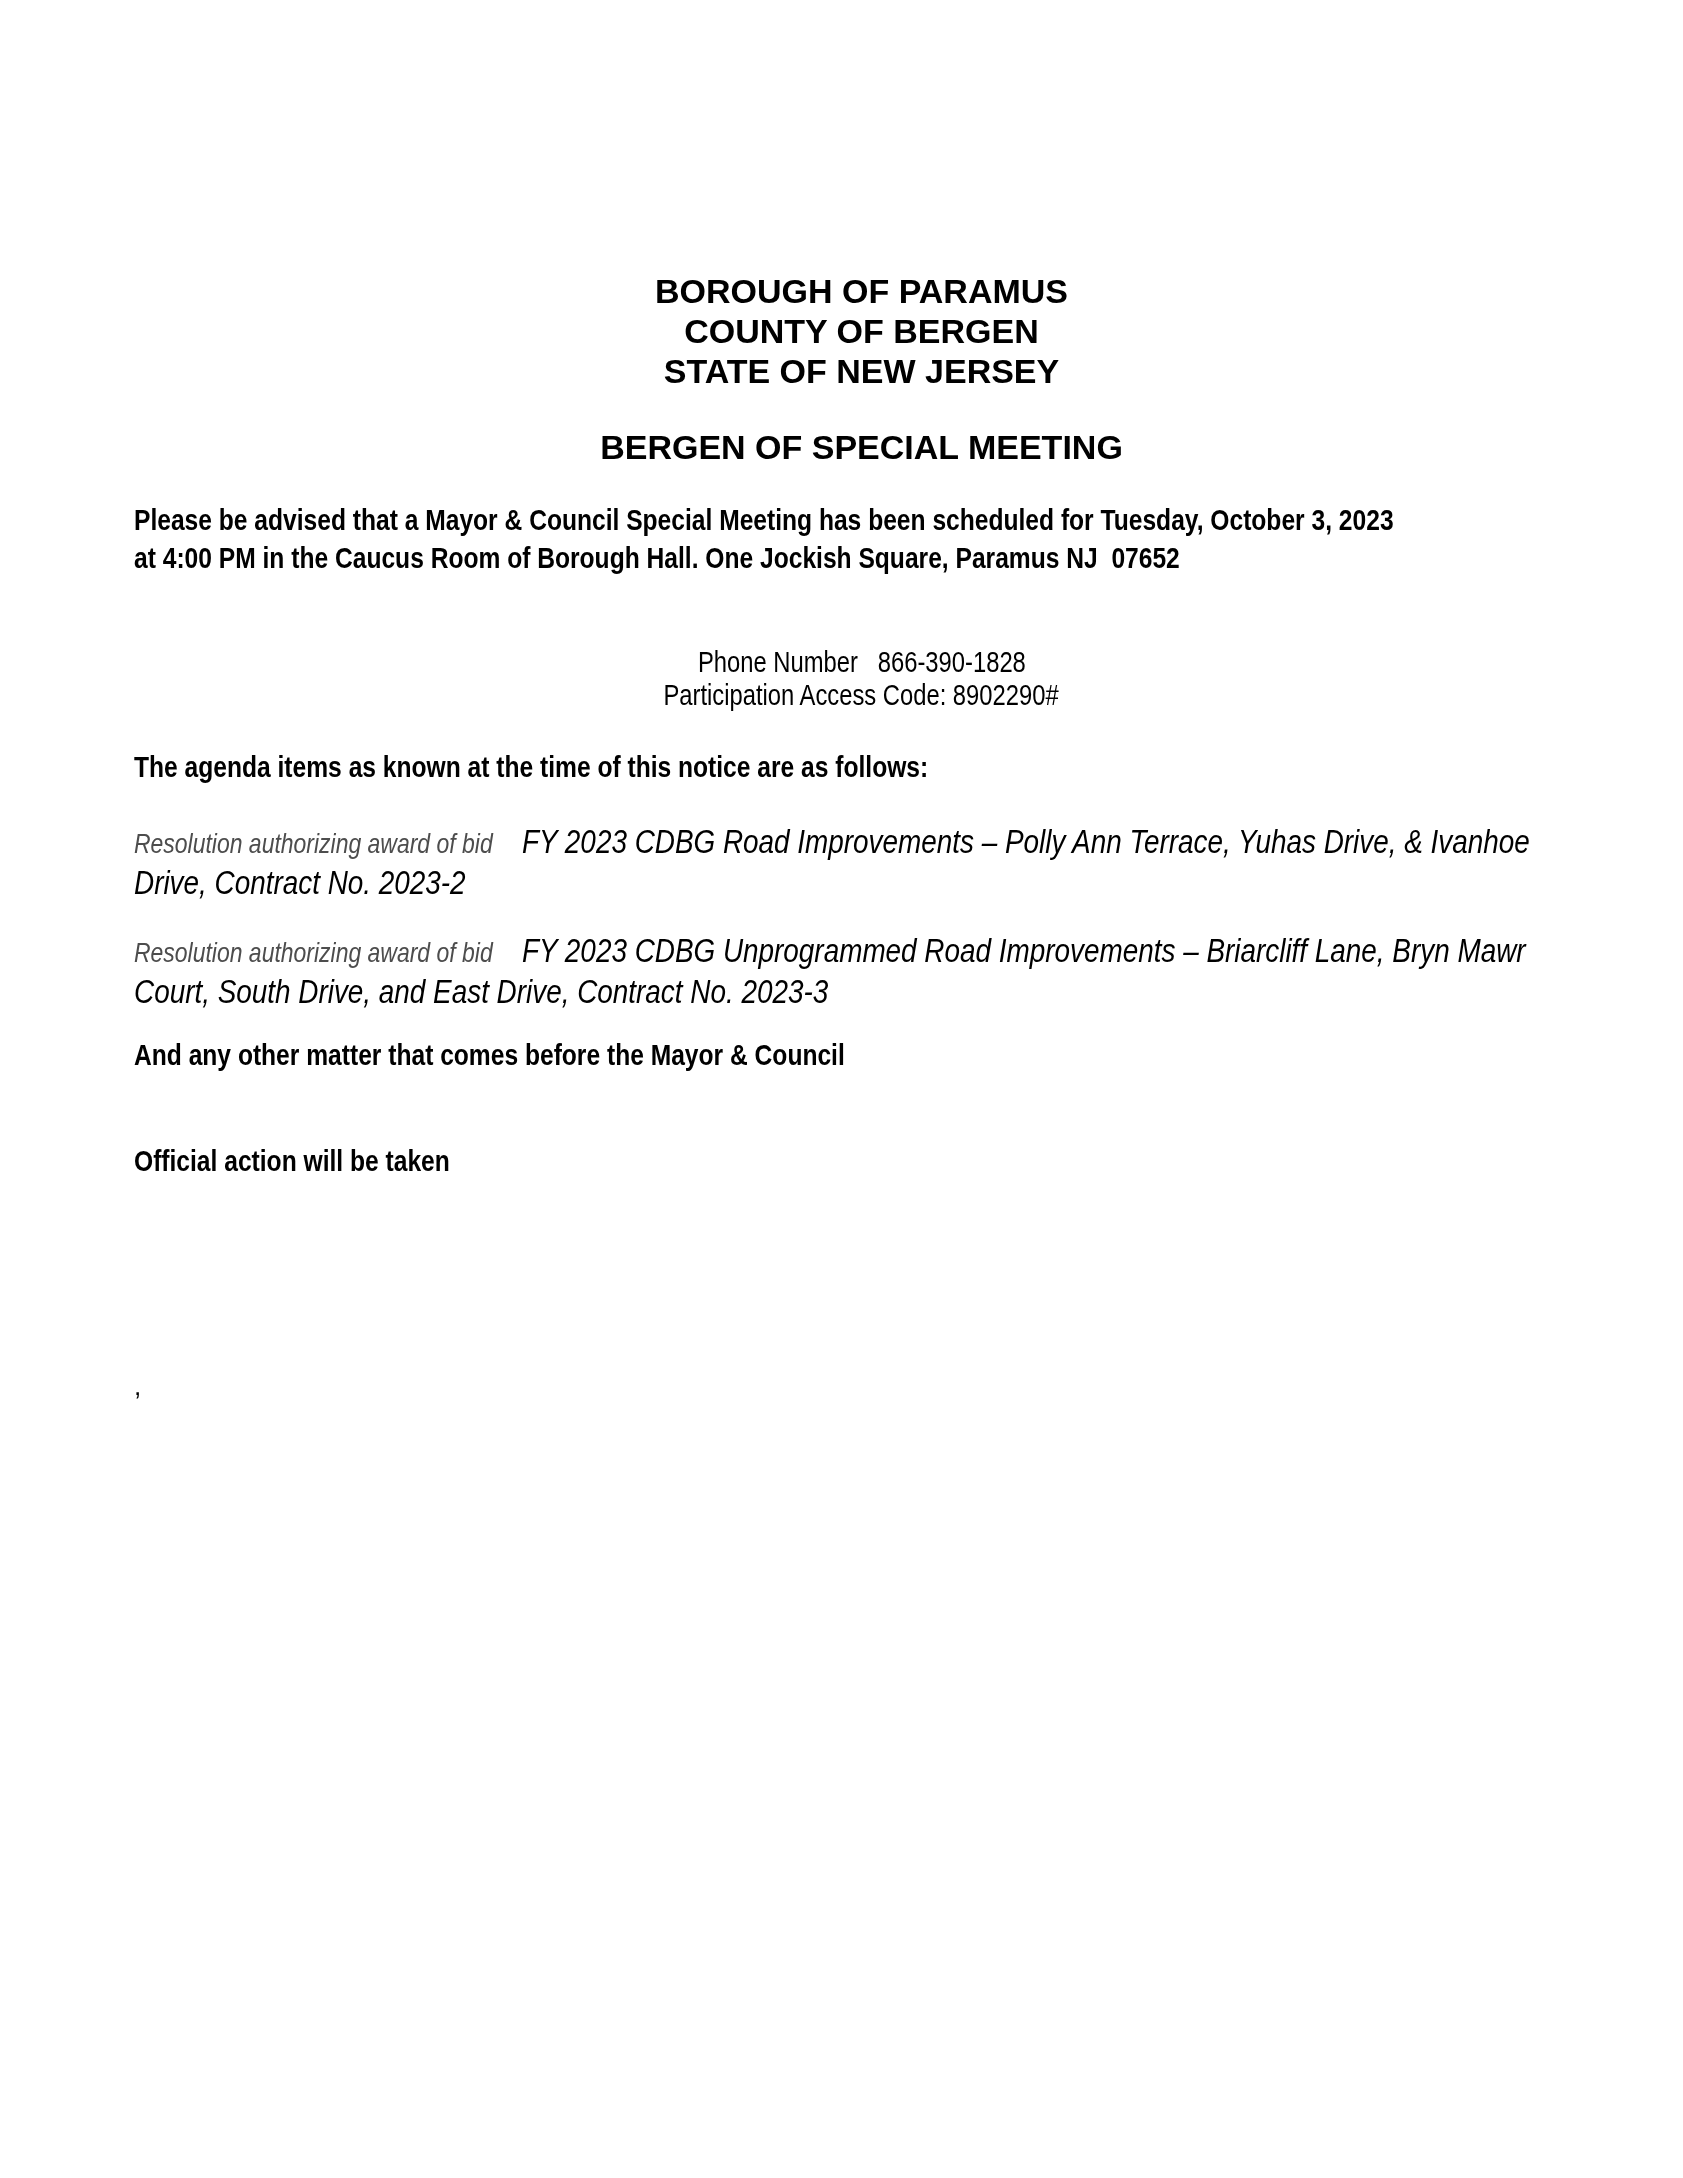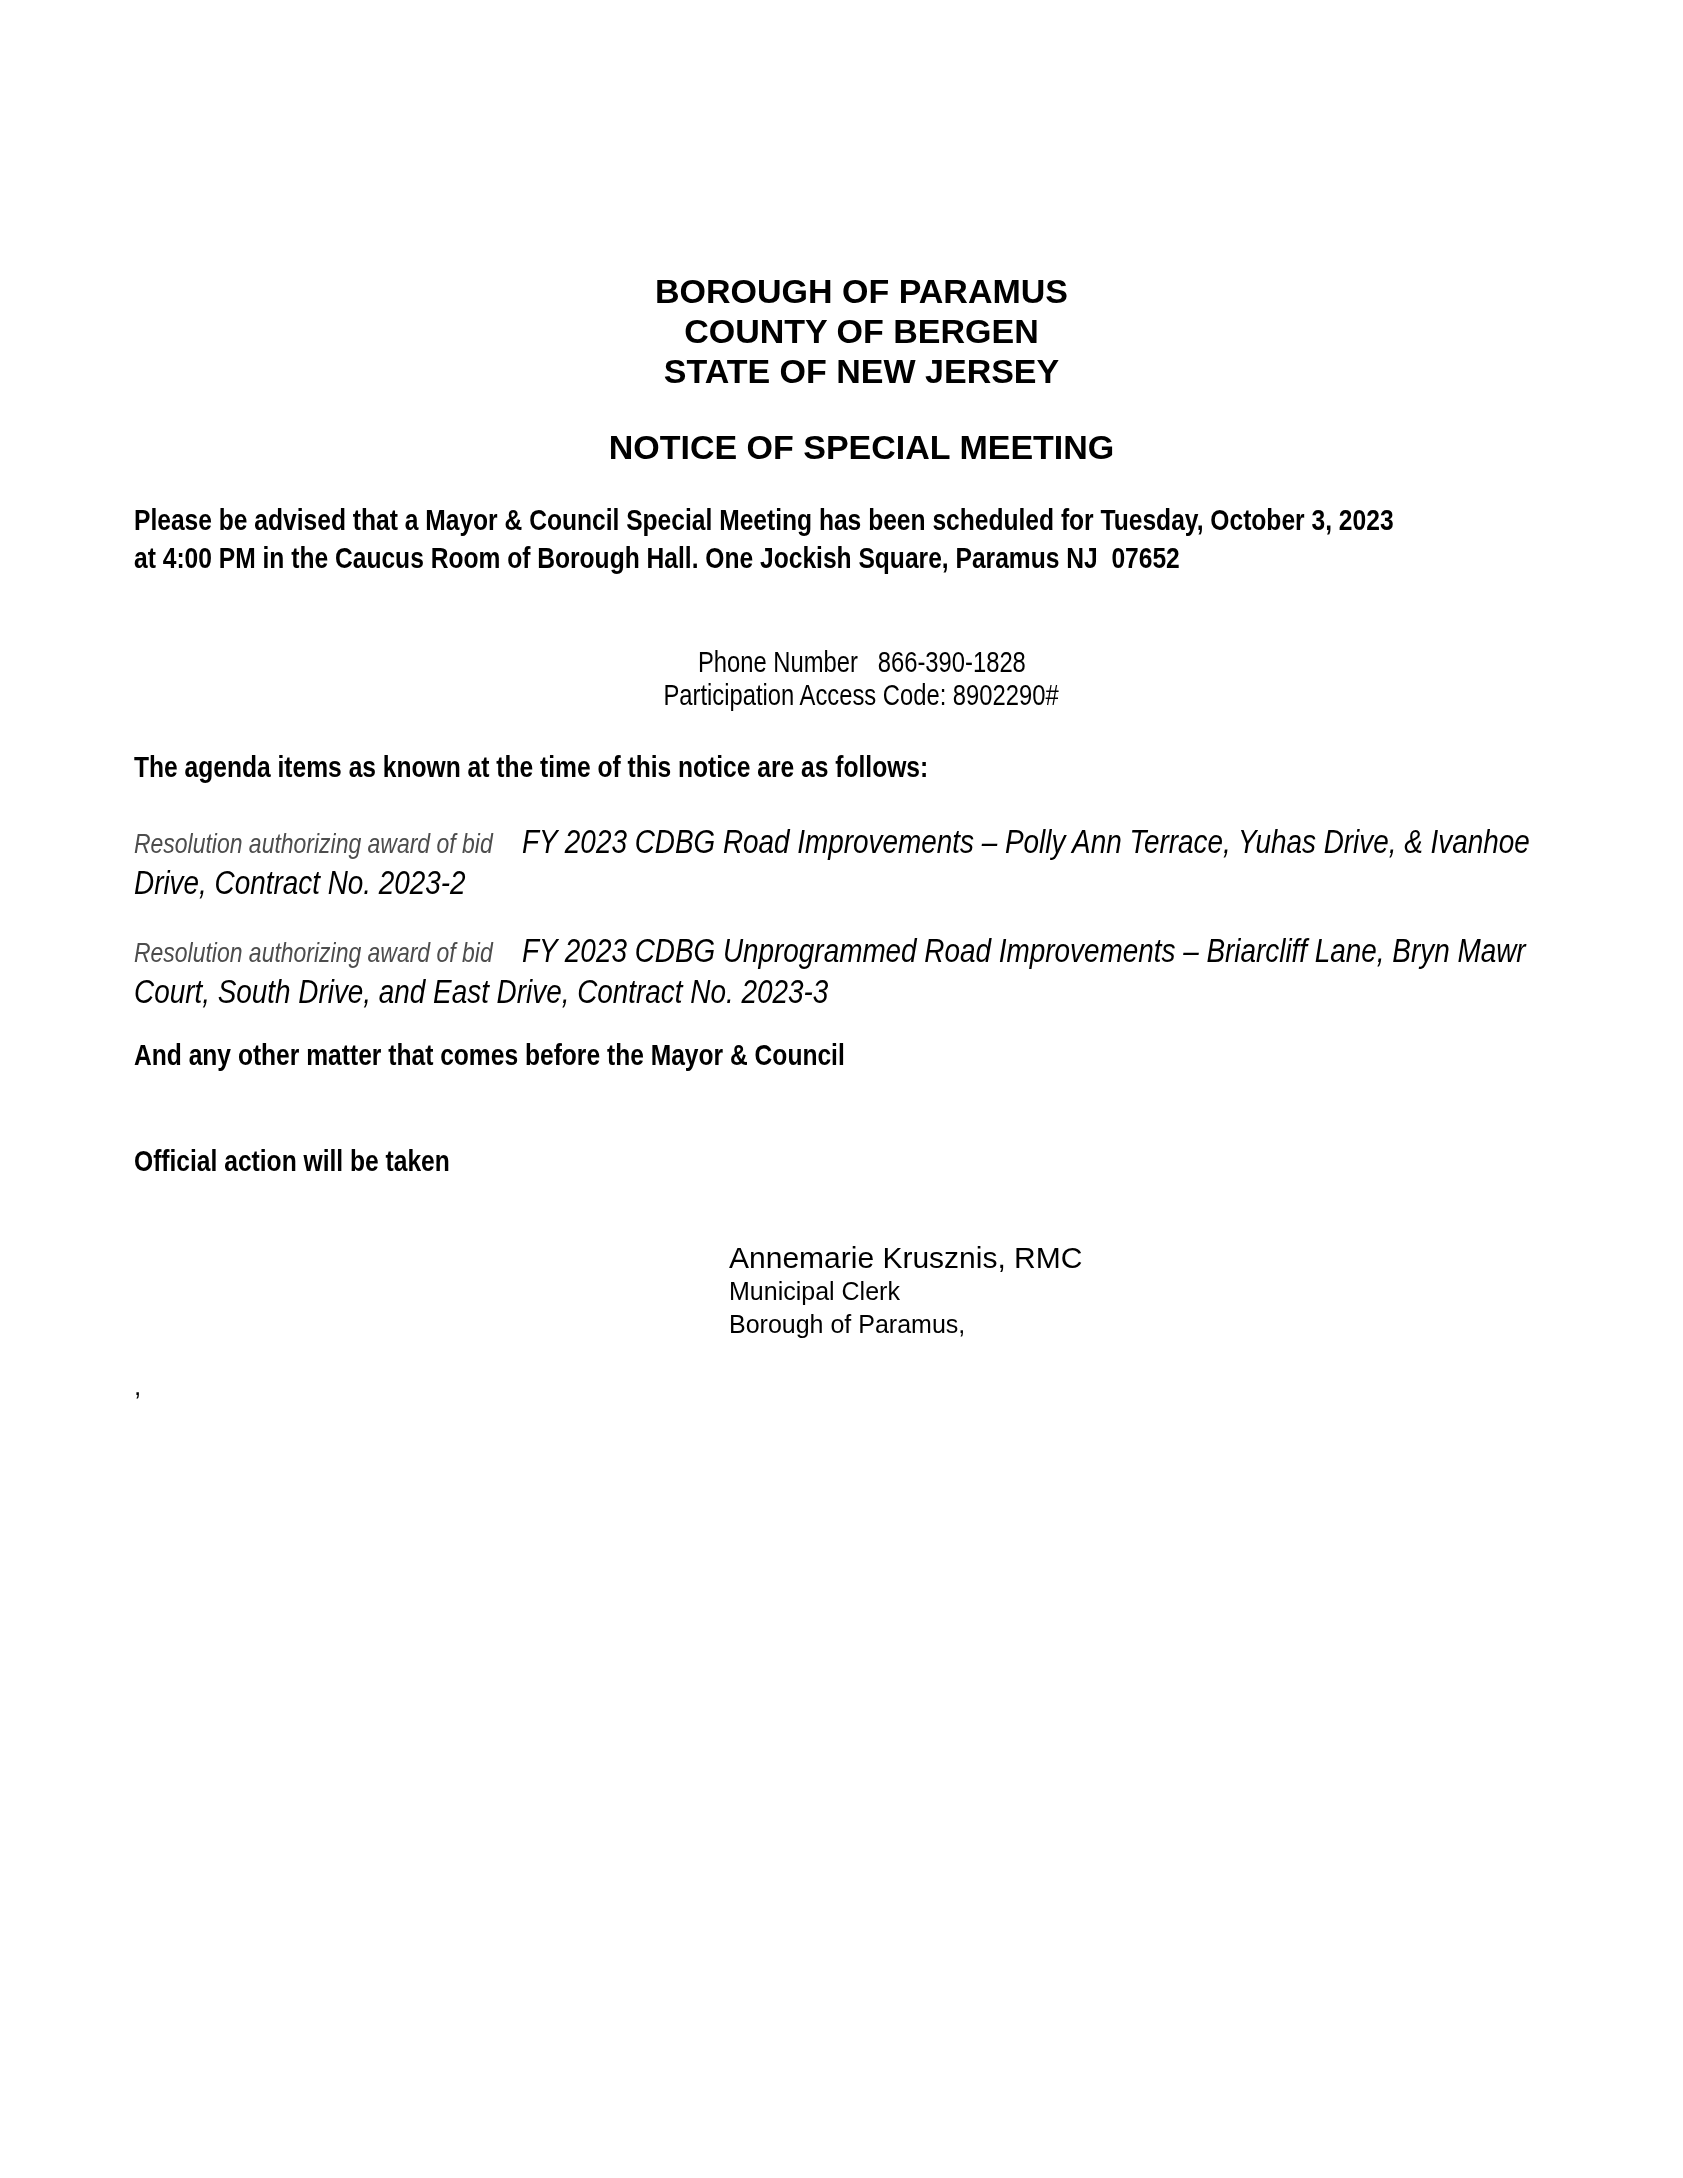--- a/index.html
+++ b/index.html
@@ -31,21 +31,21 @@
 
 <div class="page">
 
   <div class="abs hdr" style="top:271px">
     <div class="line">BOROUGH OF PARAMUS</div>
     <div class="line">COUNTY OF BERGEN</div>
     <div class="line">STATE OF NEW JERSEY</div>
   </div>
 
   <div class="abs hdr" style="top:427px">
-    <span>NOTICE OF SPECIAL MEETING</span>
+    <span>BERGEN OF SPECIAL MEETING</span>
   </div>
 
   <div class="abs body30" style="top:501px">
     <div class="line"><span class="narrow">Please be advised that a Mayor &amp; Council Special Meeting has been scheduled for Tuesday, October 3, 2023</span></div>
     <div class="line"><span class="narrow">at 4:00 PM in the Caucus Room of Borough Hall. One Jockish Square, Paramus NJ  07652</span></div>
   </div>
 
   <div class="abs phoneblk" style="top:646px">
     <div class="line"><span class="narrowc">Phone Number   866-390-1828</span></div>
     <div class="line"><span class="narrowc">Participation Access Code: 8902290#</span></div>
@@ -66,24 +66,19 @@
   </div>
 
   <div class="abs body30" style="top:1036px">
     <div class="line"><span class="narrow">And any other matter that comes before the Mayor &amp; Council</span></div>
   </div>
 
   <div class="abs body30" style="top:1142px">
     <div class="line"><span class="narrow">Official action will be taken</span></div>
   </div>
 
-  <div style="position:absolute; left:729px; top:1241px;">
-    <div class="sig-name">Annemarie Krusznis, RMC</div>
-    <div class="sig-sub">Municipal Clerk</div>
-    <div class="sig-sub">Borough of Paramus,</div>
-  </div>
 
   <div class="abs footer-mark" style="top:1371px">
     <span>,</span>
   </div>
 
 </div>
 
 
 </body></html>

